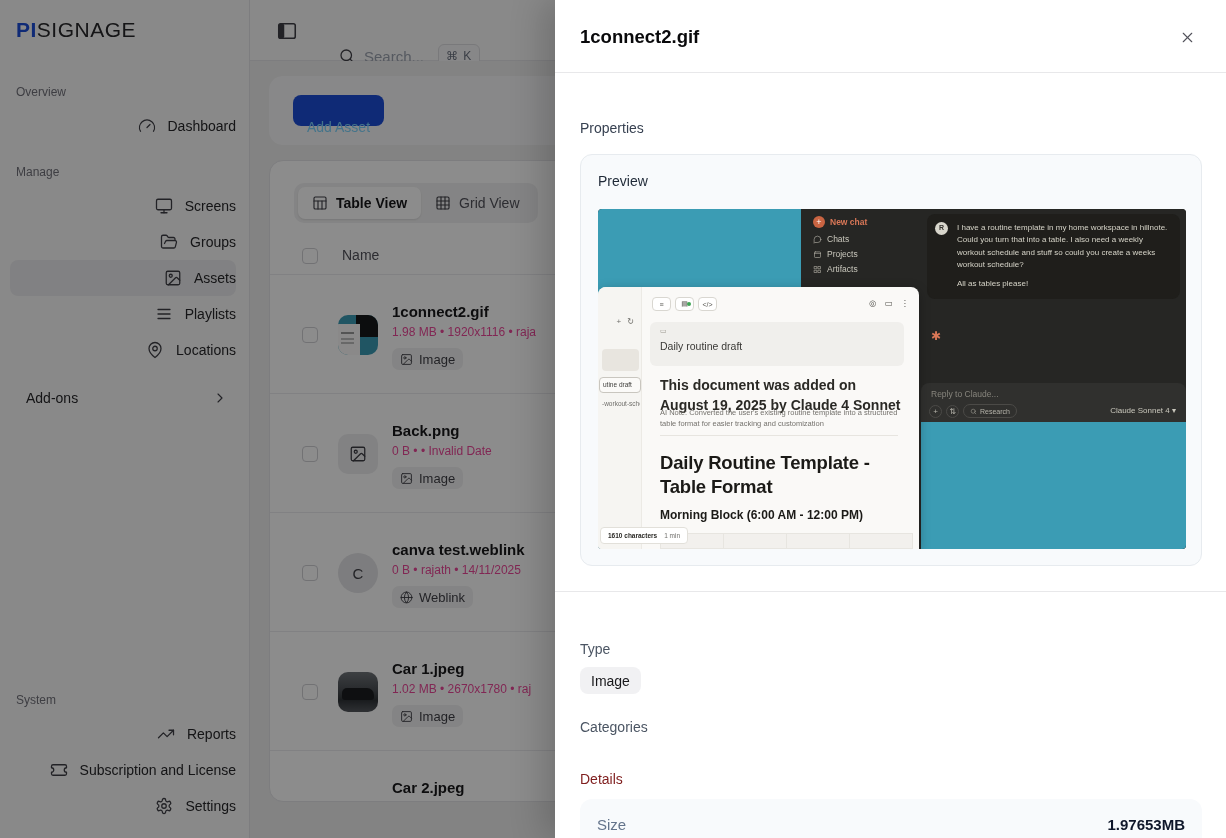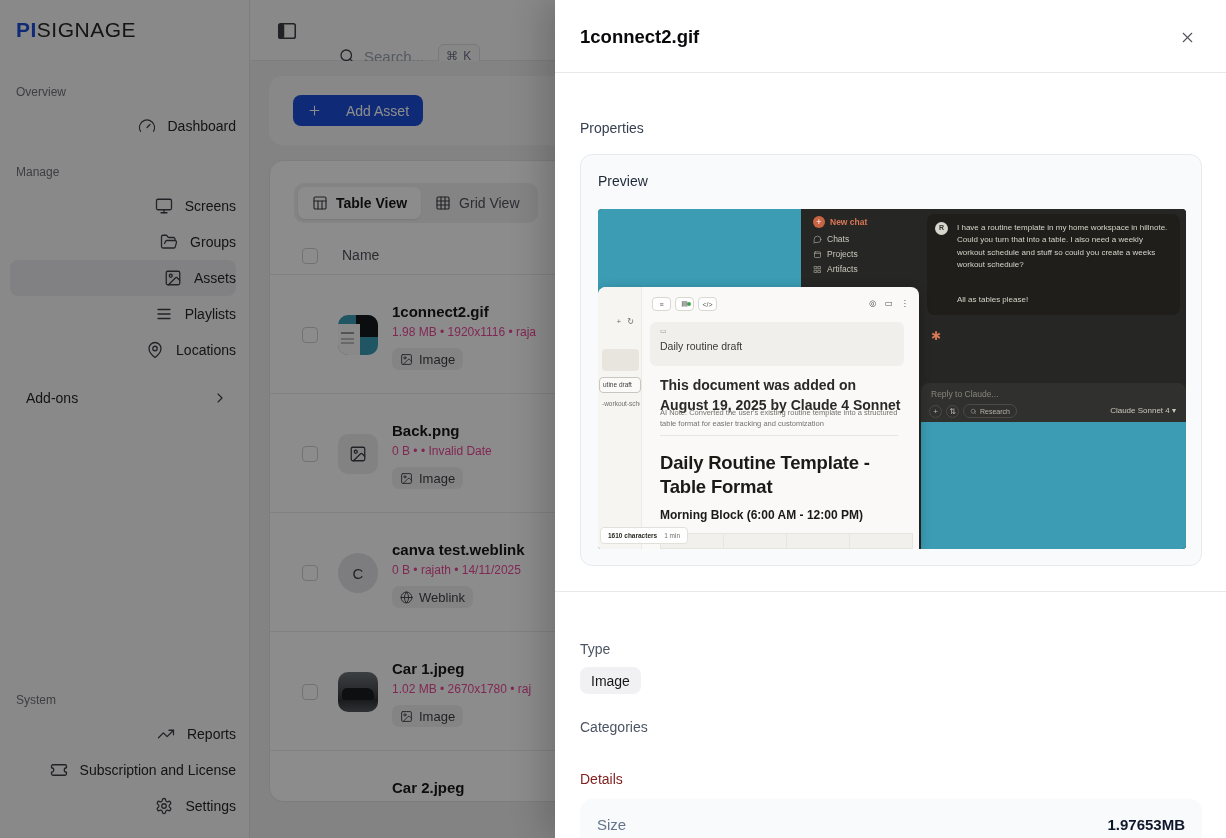--- a/index.html
+++ b/index.html
@@ -22,21 +22,21 @@
   
   .topbar{position:absolute;left:250px;top:0;width:976px;height:61px;background:#fafafa;border-bottom:1px solid #e4e4e7;}
   .paneltoggle{position:absolute;left:26px;top:20px;width:22px;height:22px;cursor:pointer;}
   .searchwrap{position:absolute;left:88px;top:18px;display:flex;align-items:center;gap:8px;cursor:text;margin-top:26px;}
   .searchtext{font-size:15px;color:#9ca3af;}
   .kbd{display:inline-flex;align-items:center;height:24px;padding:0 7px;border:1px solid #dcdce0;border-radius:6px;background:#f6f6f7;font-size:12px;color:#6b7280;margin-left:6px;letter-spacing:1px;}
 
   
   .main{position:absolute;left:250px;top:61px;width:976px;height:777px;background:#eeeeef;}
   .upper-card{position:absolute;left:19px;top:15px;width:920px;height:69px;background:#f8f8f9;border-radius:14px;}
-  .add-btn{position:absolute;left:24px;top:19px;height:31px;display:inline-flex;align-items:center;gap:24px;padding:0 14px;background:#1d4ed8;color:#ffffff;font-size:14px;font-weight:500;border:none;border-radius:8px;cursor:pointer;}
+  .add-btn{position:absolute;left:24px;top:19px;height:31px;display:inline-flex;align-items:center;gap:24px;padding:0 14px;background:#1d4ed8;color:#7dd3fc;font-size:14px;font-weight:500;border:none;border-radius:8px;cursor:pointer;flex-direction:column;}
   .add-btn .ic{stroke:#fff;width:15px;height:15px;}
   .table-card{position:absolute;left:19px;top:99px;width:920px;height:642px;background:#fff;border:1px solid #e4e4e7;border-radius:14px;overflow:hidden;}
   .tabsrow{position:absolute;left:24px;top:22px;display:flex;align-items:center;gap:12px;}
   .segmented{display:flex;background:#f1f1f2;border-radius:10px;padding:4px;}
   .tab{display:flex;align-items:center;gap:8px;height:32px;padding:0 14px;border-radius:7px;font-size:14px;color:#52525b;cursor:pointer;white-space:nowrap;}
   .tab.active{background:#fff;box-shadow:0 1px 2px rgba(0,0,0,.10);color:#18181b;font-weight:600;}
   .iconbtn{width:36px;height:36px;border-radius:8px;display:flex;align-items:center;justify-content:center;cursor:pointer;background:transparent;border:none;}
   .thead{position:absolute;left:0;top:76px;width:100%;height:38px;border-bottom:1px solid #ececee;}
   .thead .cb{position:absolute;left:32px;top:11px;}
   .thead .colname{position:absolute;left:72px;top:10px;font-size:14px;color:#52525b;font-weight:500;}
@@ -81,21 +81,21 @@
   
   .pv{position:absolute;left:17px;top:54px;width:588px;height:340px;border-radius:4px;overflow:hidden;background:#262624;}
   .pv-teal{position:absolute;left:0;top:0;width:203px;height:340px;background:#3b9cb4;}
   .pv-side{position:absolute;left:203px;top:0;width:120px;height:340px;background:#262624;}
   .pv-side-item{position:absolute;left:12px;display:flex;align-items:center;gap:5px;font-size:8.5px;color:#c9c7bc;white-space:nowrap;}
   .pv-side-item.newchat{color:#d97757;font-weight:600;}
   .pv-plus{display:inline-flex;align-items:center;justify-content:center;width:12px;height:12px;border-radius:50%;background:#c96442;color:#fff;font-size:9px;font-weight:400;}
   .pv-mini{width:9px;height:9px;stroke:#b8b6ab;fill:none;stroke-width:1.6;stroke-linecap:round;stroke-linejoin:round;}
   .pv-right{position:absolute;left:323px;top:0;width:265px;height:340px;background:#262624;}
   .pv-bubble{position:absolute;left:6px;top:5px;width:253px;background:#1f1e1b;border-radius:8px;padding:8px 10px 9px 30px;color:#d6d4c8;font-size:8px;line-height:1.55;}
-  .pv-bubble .p2{margin-top:22px;}
+  .pv-bubble .p2{margin-top:6px;}
   .pv-avatar{position:absolute;left:8px;top:8px;width:13px;height:13px;border-radius:50%;background:#d8d6cc;color:#33322e;font-size:7px;display:flex;align-items:center;justify-content:center;font-weight:700;}
   .pv-spark{position:absolute;left:333px;top:120px;color:#d97757;font-size:12px;}
   .pv-reply{position:absolute;left:323px;top:174px;width:265px;height:39px;background:#30302e;border-radius:8px 8px 0 0;}
   .pv-reply-ph{position:absolute;left:10px;top:6px;font-size:8.5px;color:#87857d;}
   .pv-rbtns{position:absolute;left:8px;top:21px;display:flex;gap:4px;align-items:center;}
   .pv-circle{width:13px;height:13px;border:1px solid #4b4a47;border-radius:50%;color:#b5b3aa;font-size:8px;display:flex;align-items:center;justify-content:center;}
   .pv-research{height:14px;border:1px solid #4b4a47;border-radius:7px;display:flex;align-items:center;gap:3px;padding:0 6px;font-size:7px;color:#b5b3aa;}
   .pv-model{position:absolute;right:10px;top:23px;font-size:8px;color:#c9c7bc;}
   .pv-teal2{position:absolute;left:323px;top:213px;width:265px;height:127px;background:#3b9cb4;}
   .pv-doc{position:absolute;left:0;top:78px;width:321px;height:262px;background:#faf9f7;border-radius:8px 8px 0 0;box-shadow:0 3px 12px rgba(0,0,0,.28);}

